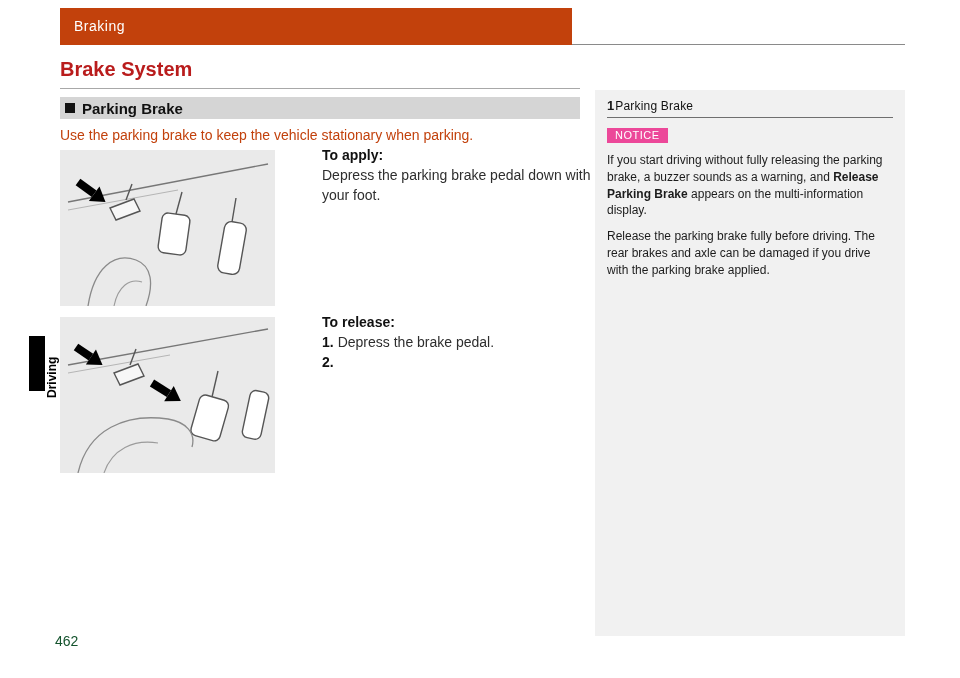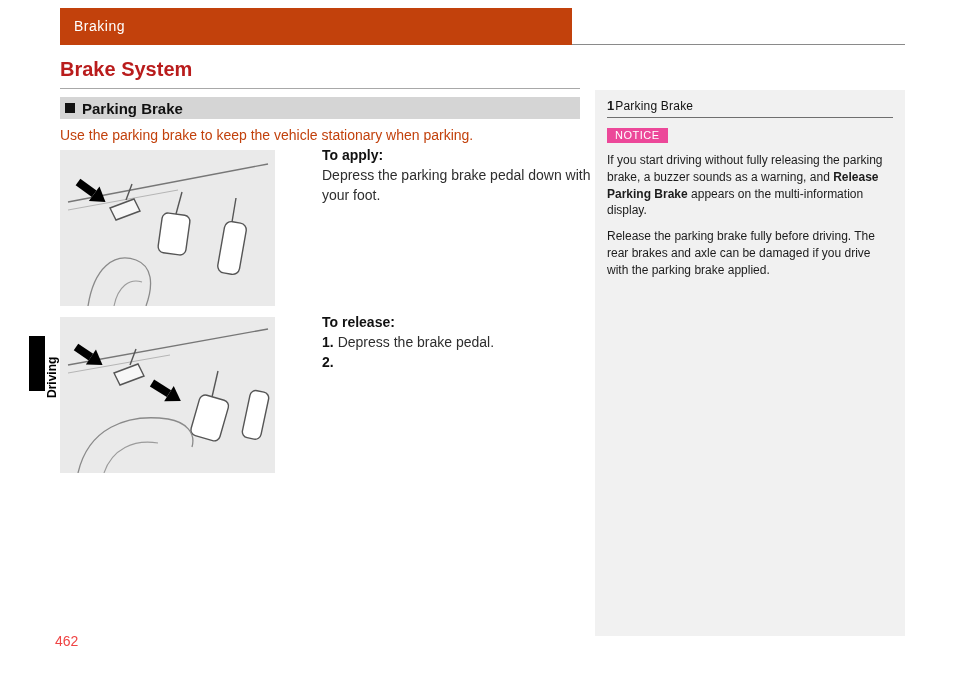--- a/index.html
+++ b/index.html
@@ -96,21 +96,21 @@
   .chapter-tab-label {
     position: absolute; left: 45px; top: 334px; height: 64px;
     writing-mode: vertical-rl; transform: rotate(180deg);
     font-size: 12px; font-weight: bold; color: #000;
     display: flex; align-items: center;
   }
 
   
   .page-number {
     position: absolute; left: 55px; top: 633px;
-    font-size: 14px; color: #ef4444;
+    font-size: 14px; color: #14532d;
   }
   .watermark {
     position: absolute; right: 16px; top: 644px;
     font-size: 20px; color: #979797; letter-spacing: 0.5px;
   }
 </style>
 </head>
 <body>
 
 <div class="page">

